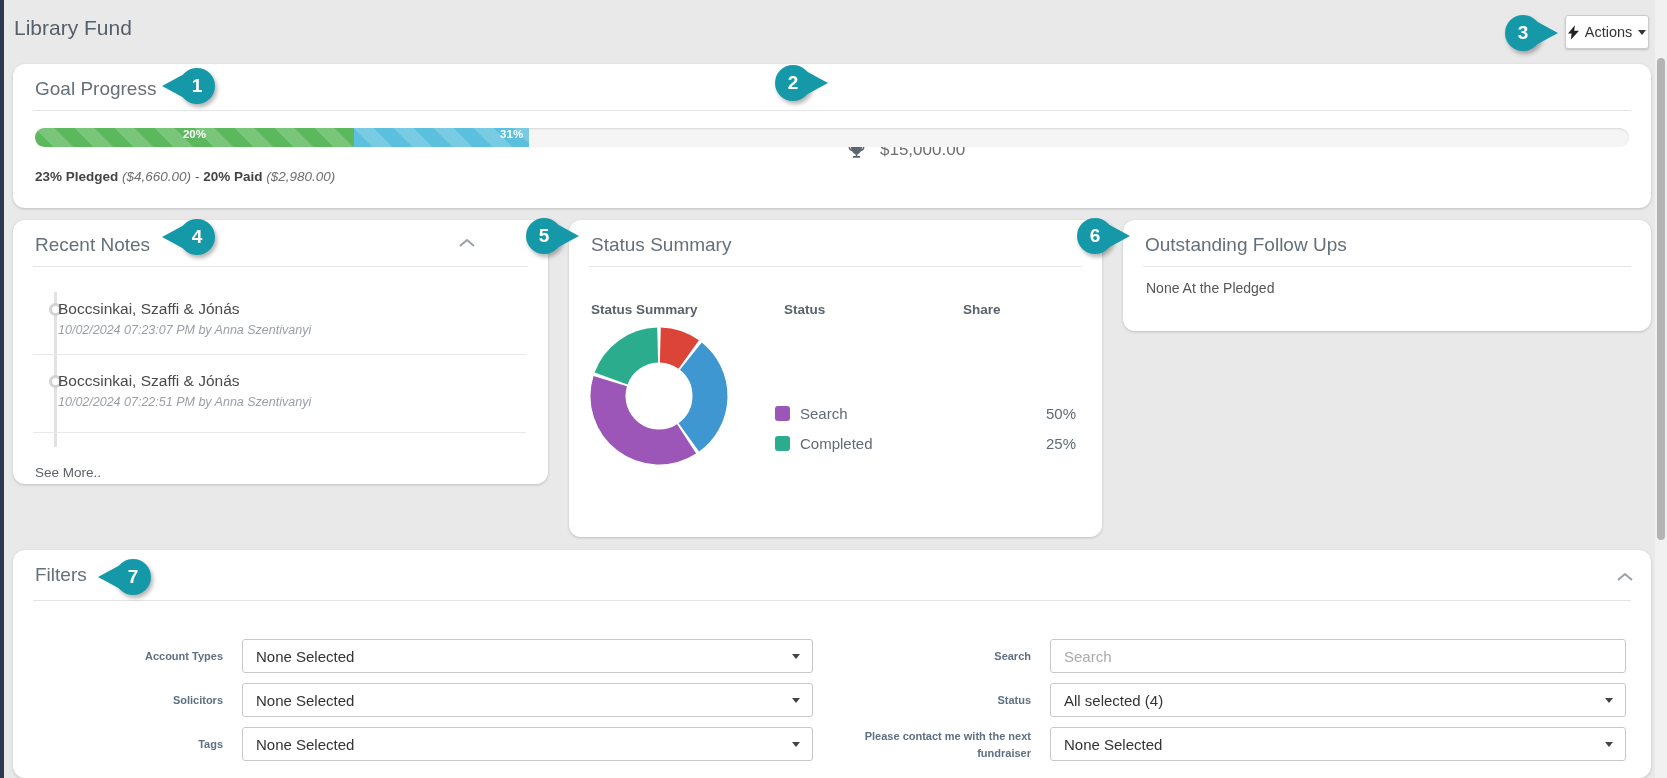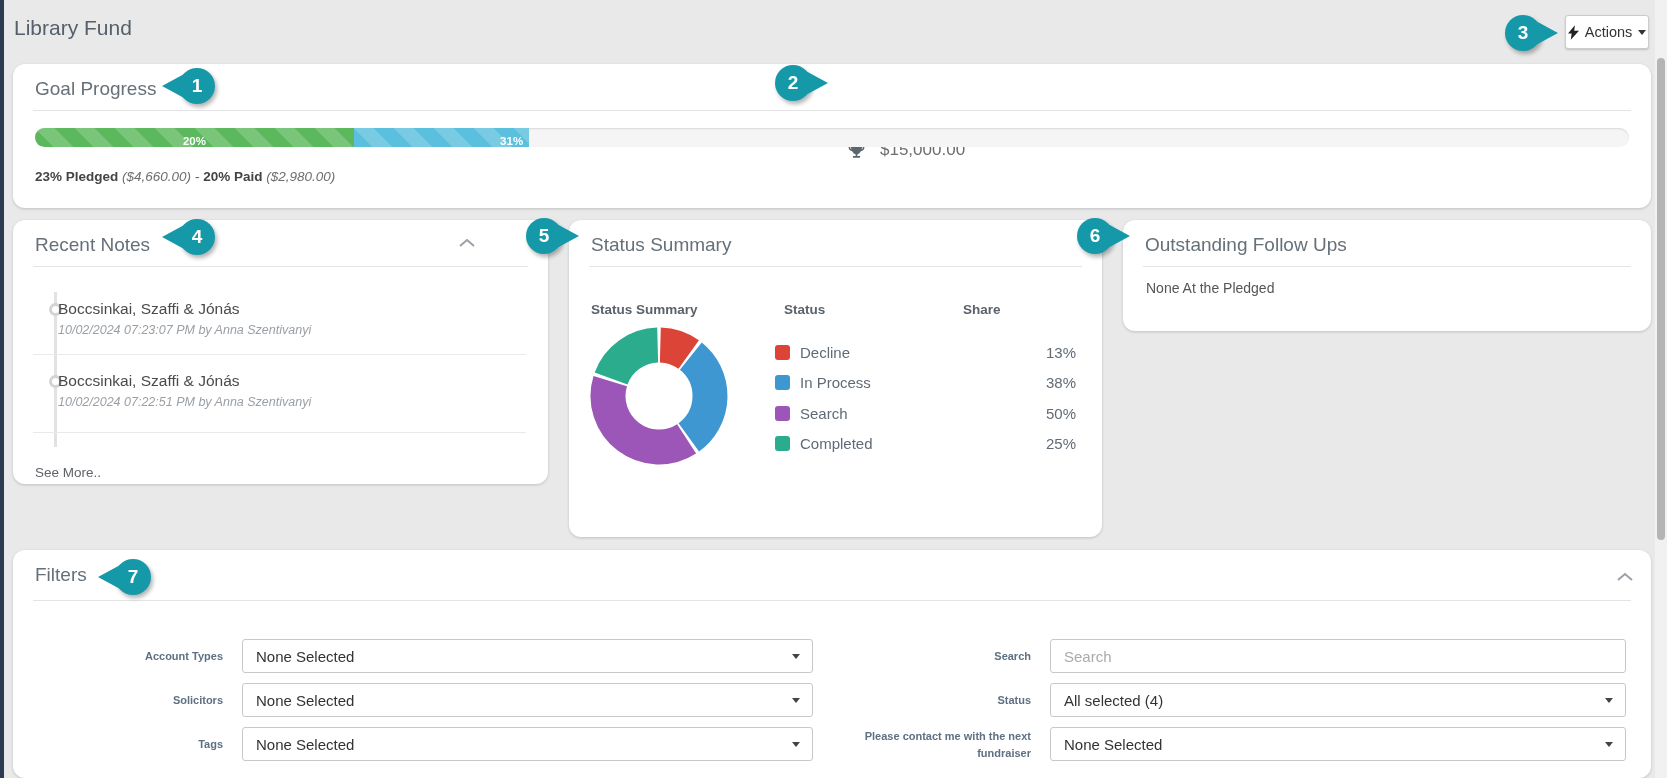--- a/index.html
+++ b/index.html
@@ -36,21 +36,21 @@
 
   
   #goal-card { left:13px; top:64px; width:1638px; height:144px; }
   .goal-amount { position:absolute; left:834px; top:76px; display:flex; align-items:center; gap:14px; font-size:17px; color:#6e6e6e; }
   .goal-amount svg { fill:#5a6670; }
   .progress-track {
     position:absolute; left:22px; top:64px; width:1594px; height:19px;
     background:#f5f5f5; border-radius:10px; overflow:hidden;
     box-shadow:inset 0 1px 2px rgba(0,0,0,.12);
   }
-  .bar { position:absolute; top:0; height:19px; display:flex; align-items:flex-end;
+  .bar { position:absolute; top:0; height:19px; display:flex; align-items:flex-start;
     background-size:40px 40px;
     background-image:linear-gradient(45deg, rgba(255,255,255,.18) 25%, transparent 25%, transparent 50%, rgba(255,255,255,.18) 50%, rgba(255,255,255,.18) 75%, transparent 75%, transparent);
   }
   .bar-label { color:#fff; font-size:11.5px; font-weight:bold; }
   #bar-paid { left:0; background-color:#5cb85c; justify-content:center; }
   #bar-pledged { background-color:#5bc0de; justify-content:flex-end; padding-right:6px; }
   .goal-summary { position:absolute; left:22px; top:105px; font-size:13.5px; color:#555; }
   .goal-summary b { color:#444; }
   .goal-summary i { color:#6e6e6e; font-style:italic; }
 
@@ -174,30 +174,20 @@
 
   <div id="donut-wrap">
     <svg id="donut-svg" width="140" height="140" viewBox="0 0 140 140">
         <path d="M 71.33502436370154 19.01747642624658 A 51 51 0 0 1 99.71928126511384 28.55407956040724" fill="none" stroke="#db4437" stroke-width="35"></path>
         <path d="M 101.84766390159602 30.166266757797132 A 51 51 0 0 1 99.82252703374351 111.37169178703763" fill="none" stroke="#3e97d1" stroke-width="35"></path>
         <path d="M 97.61642924585001 112.87578379119103 A 51 51 0 0 1 21.247084290228997 55.02825294776981" fill="none" stroke="#9c56b8" stroke-width="35"></path>
         <path d="M 22.09745916542837 52.4972407434657 A 51 51 0 0 1 68.66497563629845 19.01747642624658" fill="none" stroke="#2bad8d" stroke-width="35"></path>
       </svg>
   </div>
 
-  <div class="legend-row" style="top:122px">
-    <span class="legend-swatch" style="background: rgb(219, 68, 55);"></span>
-    <span class="legend-label">Decline</span>
-    <span class="legend-share">13%</span>
-  </div>
-  <div class="legend-row" style="top:152px">
-    <span class="legend-swatch" style="background: rgb(62, 151, 209);"></span>
-    <span class="legend-label">In Process</span>
-    <span class="legend-share">38%</span>
-  </div>
   <div class="legend-row" style="top:183px">
     <span class="legend-swatch" style="background: rgb(156, 86, 184);"></span>
     <span class="legend-label">Search</span>
     <span class="legend-share">50%</span>
   </div>
   <div class="legend-row" style="top:213px">
     <span class="legend-swatch" style="background: rgb(43, 173, 141);"></span>
     <span class="legend-label">Completed</span>
     <span class="legend-share">25%</span>
   </div>

